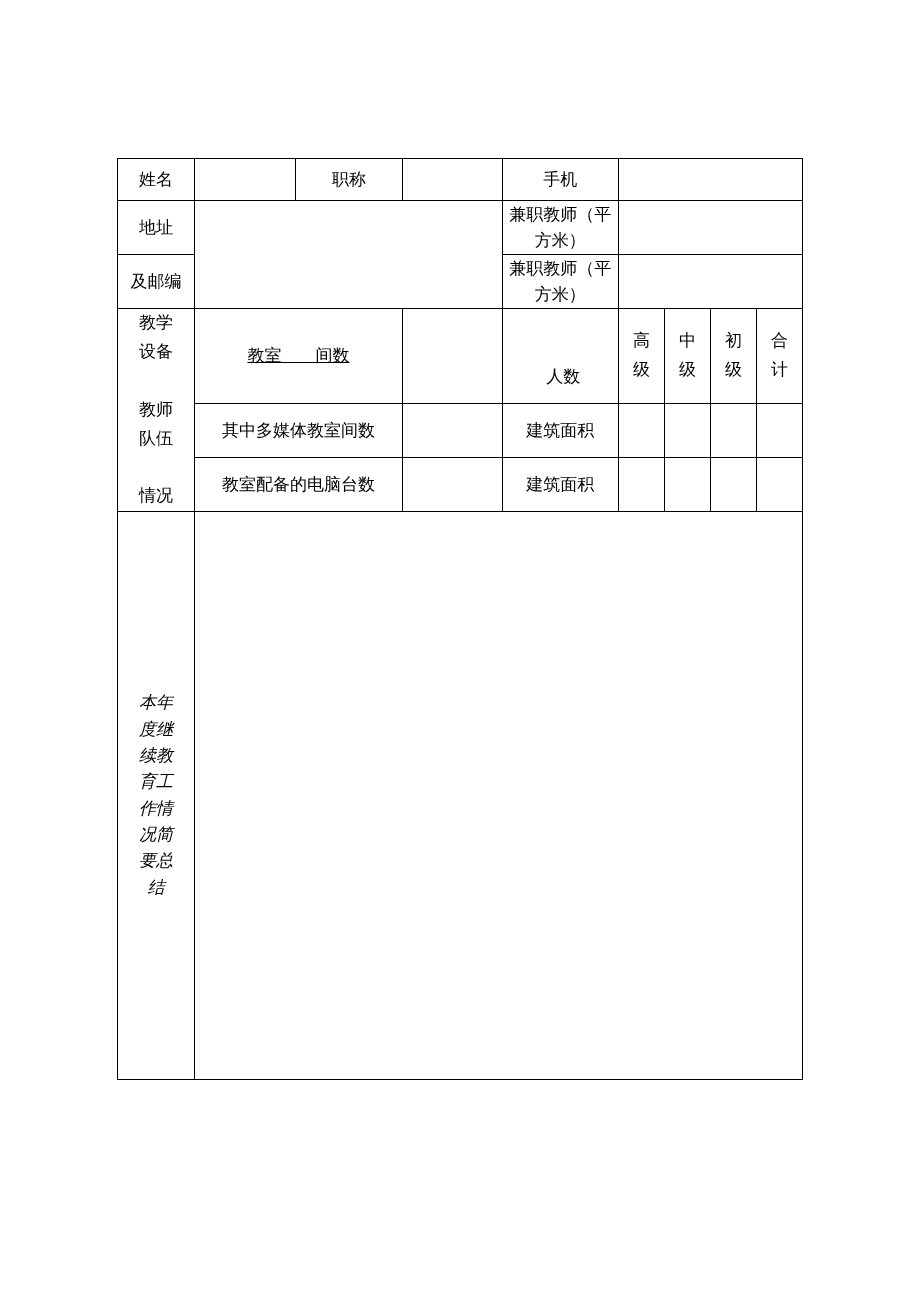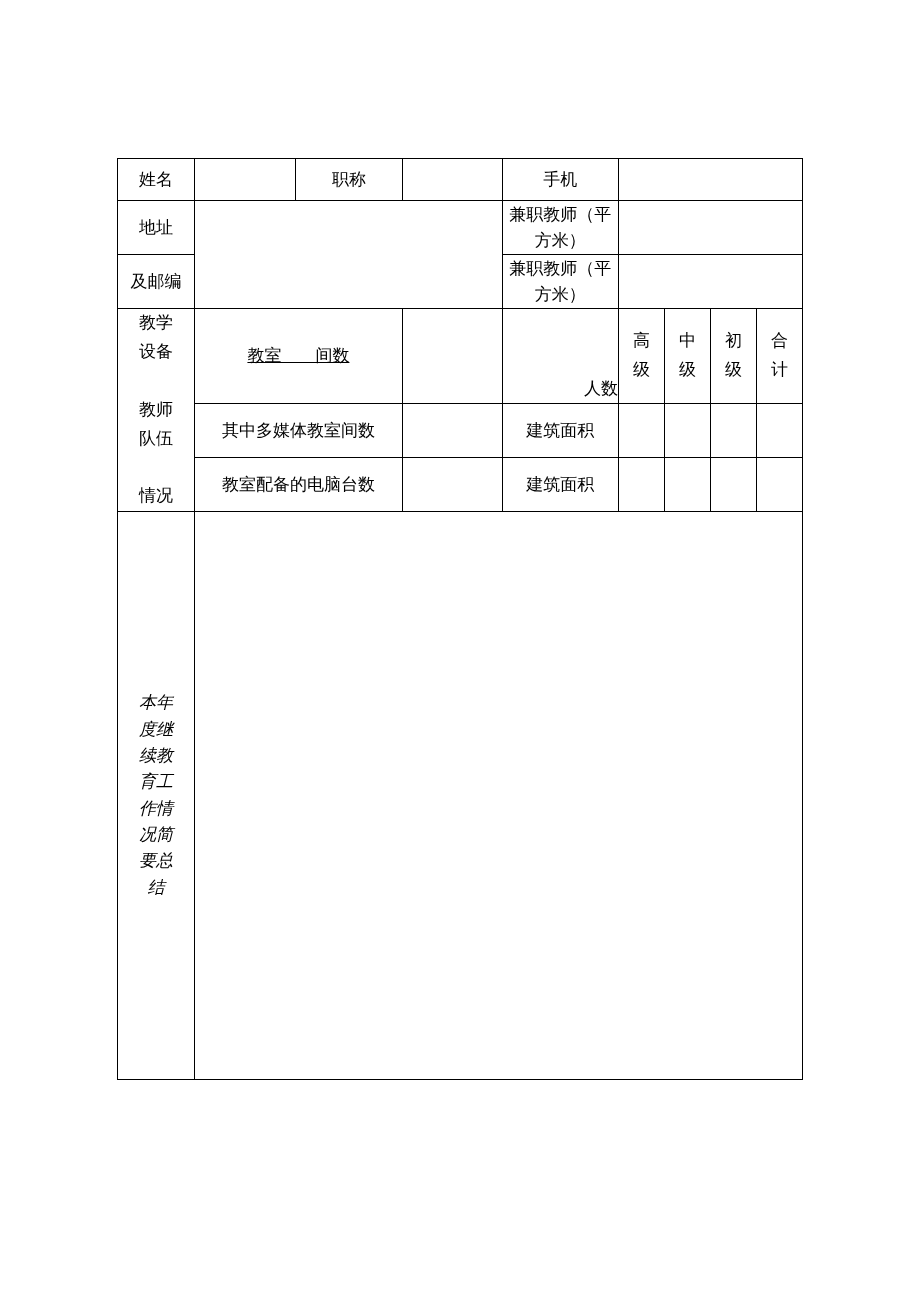--- a/index.html
+++ b/index.html
@@ -88,21 +88,21 @@
         <div class="vtxt">
           <span style="white-space:pre-line;font-family:Liberation Serif, serif;">教学设备
 
 教师队伍
 
 情况</span>
         </div>
       </td>
       <td colspan="2" class="classroom-label">教室　　间数</td>
       <td></td>
-      <td style="text-align:right; vertical-align:bottom; padding:0 0 2px 6px;">人数</td>
+      <td style="text-align:center; vertical-align:bottom; padding:0 0 14px 6px;">人数</td>
       <td>
           <div class="vtxt">高级</div>
         </td>
       <td>
           <div class="vtxt">中级</div>
         </td>
       <td>
           <div class="vtxt">初级</div>
         </td>
       <td>

